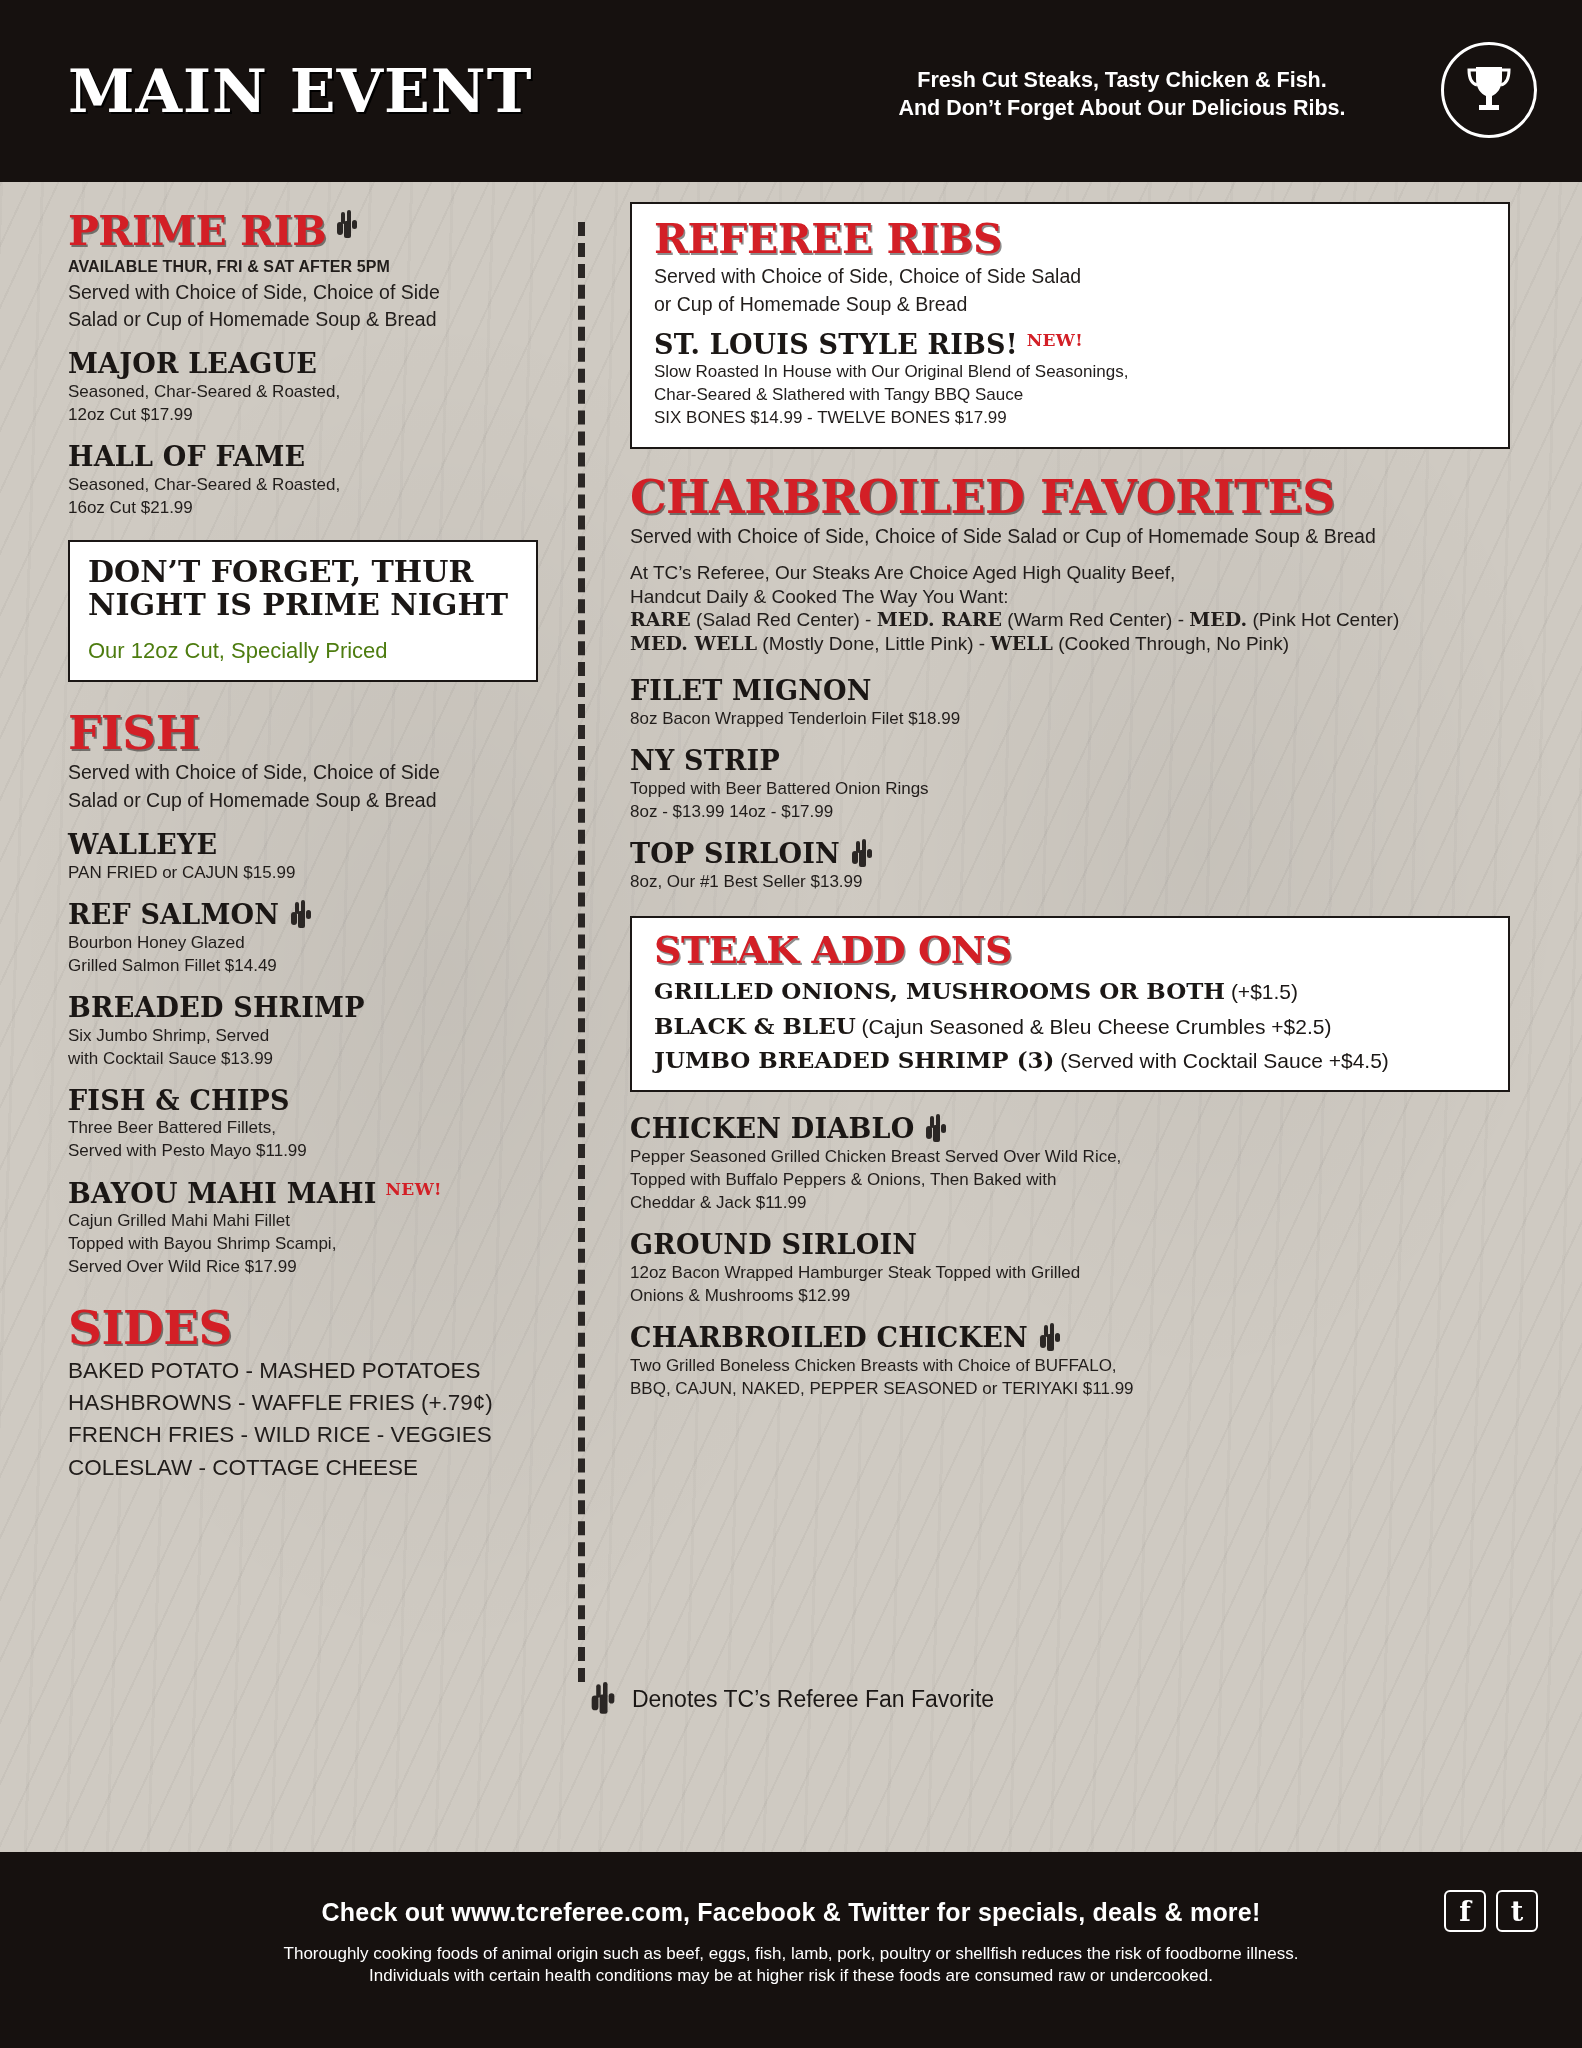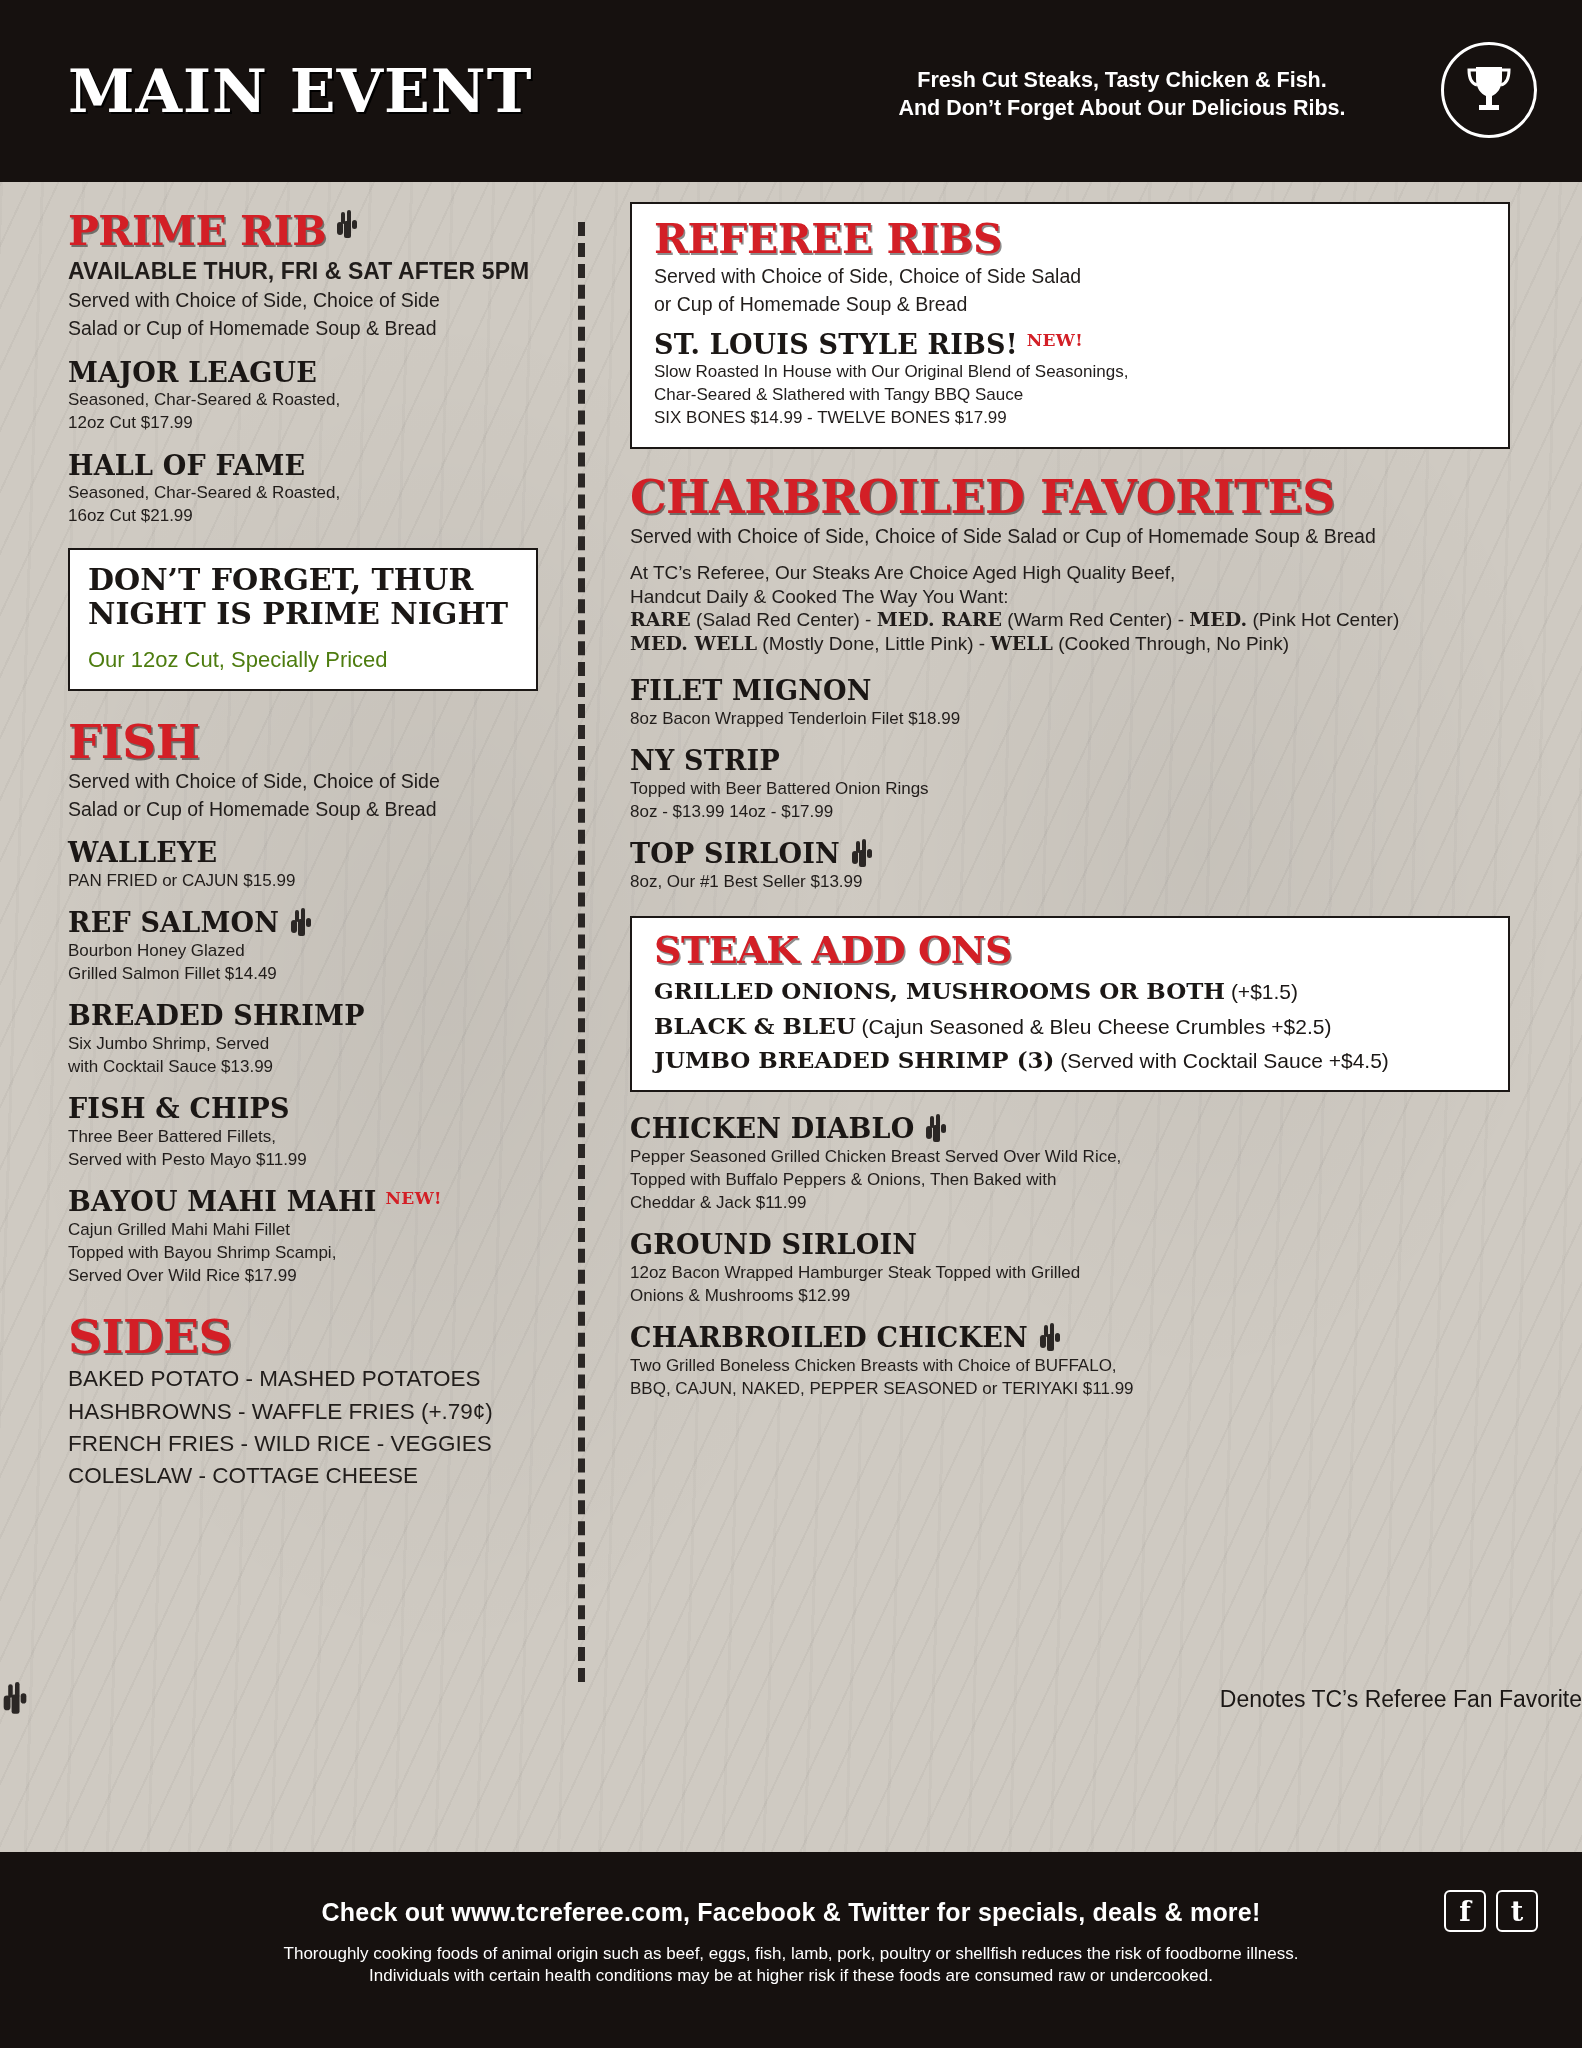--- a/index.html
+++ b/index.html
@@ -87,21 +87,21 @@
   }
   .cat-head.small { font-size:38px; }
   .cat-head.big { font-size:47px; }
 
   .sub {
     font-size:19.5px;
     color:#211d1b;
     line-height:1.22;
     margin-top:4px;
   }
-  .sub.bold { font-weight:bold; font-size:23px; letter-spacing:.1px;}
+  .sub.bold { font-weight:bold; font-size:16px; letter-spacing:.1px;}
 
   .item { margin-top:17px; }
   .item-name {
     font-family:"DejaVu Serif", serif;
     font-weight:bold;
     font-size:27px;
     color:#1b1715;
     letter-spacing:.2px;
     line-height:1.1;
     display:flex; align-items:center; gap:9px;
@@ -159,21 +159,21 @@
   .rare-line b { font-family:"DejaVu Serif", serif; }
 
   .sides-list { font-size:22.5px; line-height:1.3; color:#211d1b; margin-top:3px;}
 
   
   .fav-icon { display:inline-block; width:26px; height:30px; }
   .fav-icon svg { display:block; }
 
   #footnote {
     position:absolute; left:0; top:1500px; width:1582px;
-    display:flex; align-items:center; justify-content:space-between; gap:14px;
+    display:flex; align-items:center; justify-content:center; gap:14px;
     font-size:23px; color:#1b1715;
   }
 
   
   #footer {
     position:absolute; left:0; top:1852px; width:1582px; height:196px;
     background:#16110f;
     color:#fff;
   }
   #footer-main {

